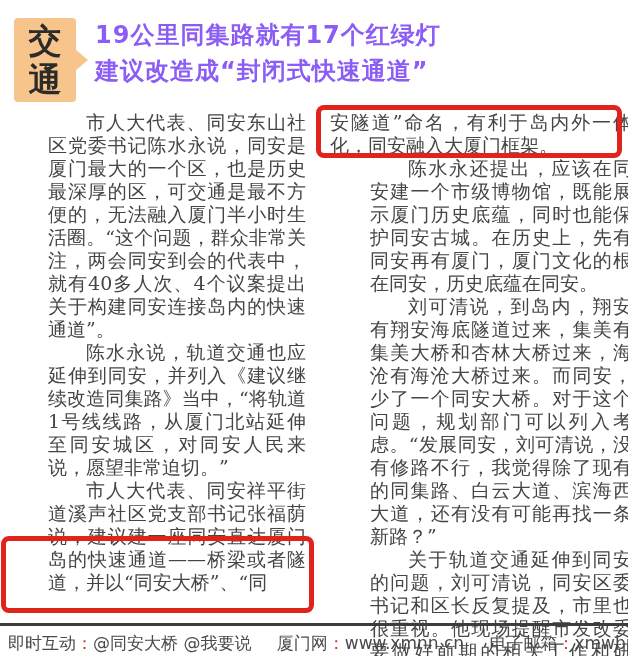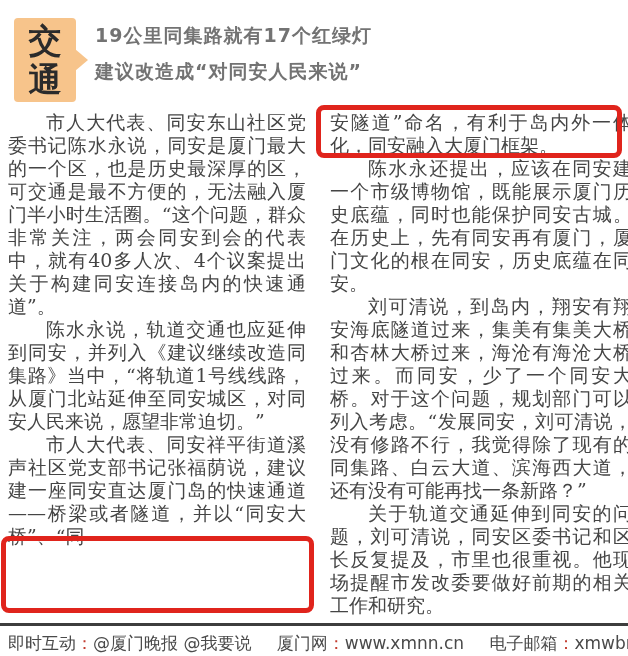--- a/index.html
+++ b/index.html
@@ -18,35 +18,35 @@
     font-size:33px;font-weight:bold;color:#2b2b2b;line-height:38px;
     font-family:"DejaVu Sans",sans-serif;
   }
   .badge-arrow{
     position:absolute;right:-12px;top:50%;transform:translateY(-50%);
     width:0;height:0;border-top:11px solid transparent;border-bottom:11px solid transparent;
     border-left:13px solid #F7C48B;
   }
   .headline{
     position:absolute;left:95px;top:17px;width:525px;margin:0;
-    font-size:19px;font-weight:bold;color:#737373;line-height:36px;
+    font-size:24px;font-weight:bold;color:#8b5cf6;line-height:36px;
     font-family:"DejaVu Sans",sans-serif;letter-spacing:1px;
   }
   .headline span{display:block;}
   
   .col{
     position:absolute;top:111px;
     font-family:"DejaVu Serif",serif;
     font-size:19px;line-height:23px;color:#454545;
     text-align:justify;
   }
   .col-left{left:8px;width:298px;}
   .col-right{left:330px;width:302px;}
   .col p{margin:0;padding:0;}
-  .col p.indent{text-indent:2em;}
+  .col p.indent{text-indent:2em;margin-left:40px;}
   
   .hl-box{
     position:absolute;border:5px solid #E0241C;border-radius:8px;
     pointer-events:none;background:transparent;box-sizing:border-box;
   }
   .hl-box-a{left:316px;top:105px;width:306px;height:53px;}
   .hl-box-b{left:1px;top:536px;width:313px;height:77px;}
   
   .footer-rule{
     position:absolute;left:0;top:623px;width:628px;height:3px;background:#3d3d3d;
@@ -63,38 +63,38 @@
 
 <div class="page">
 
   <div class="badge">
     <span class="badge-char">交</span>
     <span class="badge-char">通</span>
     <span class="badge-arrow"></span>
   </div>
   <h1 class="headline">
     <span>19公里同集路就有17个红绿灯</span>
-    <span>建议改造成“对同安人民来说”</span>
+    <span>建议改造成“封闭式快速通道”</span>
   </h1>
 
   <div class="col col-left">
     <p class="indent">市人大代表、同安东山社区党委书记陈水永说，同安是厦门最大的一个区，也是历史最深厚的区，可交通是最不方便的，无法融入厦门半小时生活圈。“这个问题，群众非常关注，两会同安到会的代表中，就有40多人次、4个议案提出关于构建同安连接岛内的快速通道”。</p>
     <p class="indent">陈水永说，轨道交通也应延伸到同安，并列入《建议继续改造同集路》当中，“将轨道1号线线路，从厦门北站延伸至同安城区，对同安人民来说，愿望非常迫切。”</p>
     <p class="indent">市人大代表、同安祥平街道溪声社区党支部书记张福荫说，建议建一座同安直达厦门岛的快速通道——桥梁或者隧道，并以“同安大桥”、“同</p>
   </div>
   <div class="col col-right">
     <p>安隧道”命名，有利于岛内外一体化，同安融入大厦门框架。</p>
     <p class="indent">陈水永还提出，应该在同安建一个市级博物馆，既能展示厦门历史底蕴，同时也能保护同安古城。在历史上，先有同安再有厦门，厦门文化的根在同安，历史底蕴在同安。</p>
     <p class="indent">刘可清说，到岛内，翔安有翔安海底隧道过来，集美有集美大桥和杏林大桥过来，海沧有海沧大桥过来。而同安，少了一个同安大桥。对于这个问题，规划部门可以列入考虑。“发展同安，刘可清说，没有修路不行，我觉得除了现有的同集路、白云大道、滨海西大道，还有没有可能再找一条新路？”</p>
     <p class="indent">关于轨道交通延伸到同安的问题，刘可清说，同安区委书记和区长反复提及，市里也很重视。他现场提醒市发改委要做好前期的相关工作和研究。</p>
   </div>
 
   <div class="hl-box hl-box-a"></div>
   <div class="hl-box hl-box-b"></div>
 
   <div class="footer-rule"></div>
   <div class="footer-line">
-    <span class="f-item"><span>即时互动</span><span class="f-colon">：</span><span>@厦门晚报 @我要说</span></span>
+    <span class="f-item"><span>即时互动</span><span class="f-colon">：</span><span>@同安大桥 @我要说</span></span>
     <span class="f-item"><span>厦门网</span><span class="f-colon">：</span><span>www.xmnn.cn</span></span>
     <span class="f-item"><span>电子邮箱</span><span class="f-colon">：</span><span>xmwbnews@vip.sin</span></span>
   </div>
 
 </div>
 
 </body></html>

